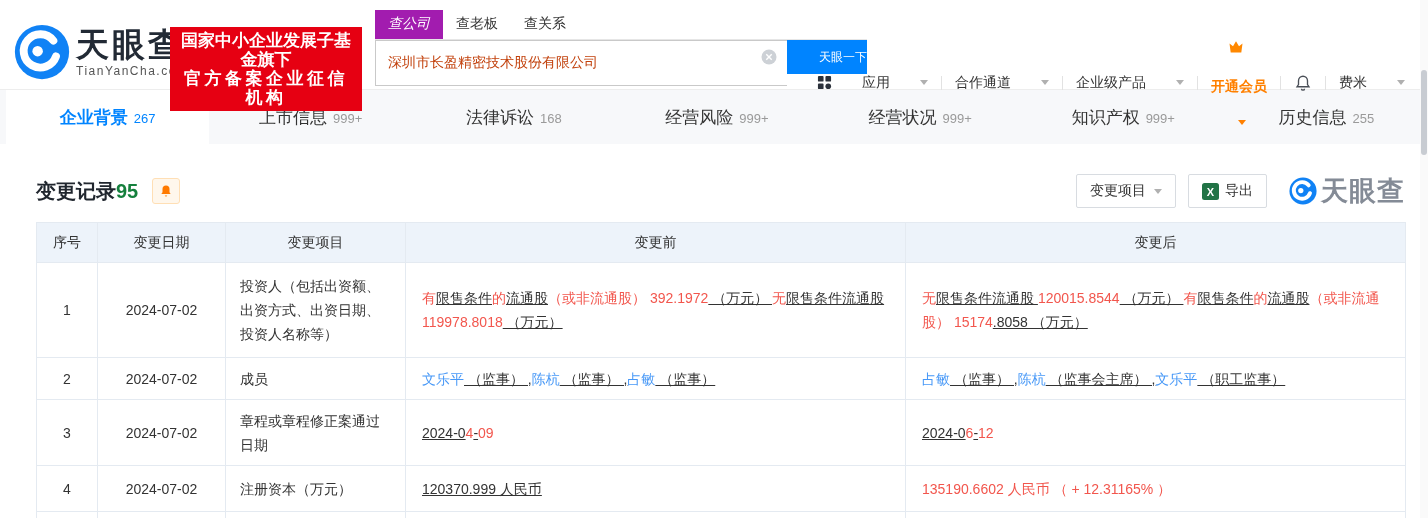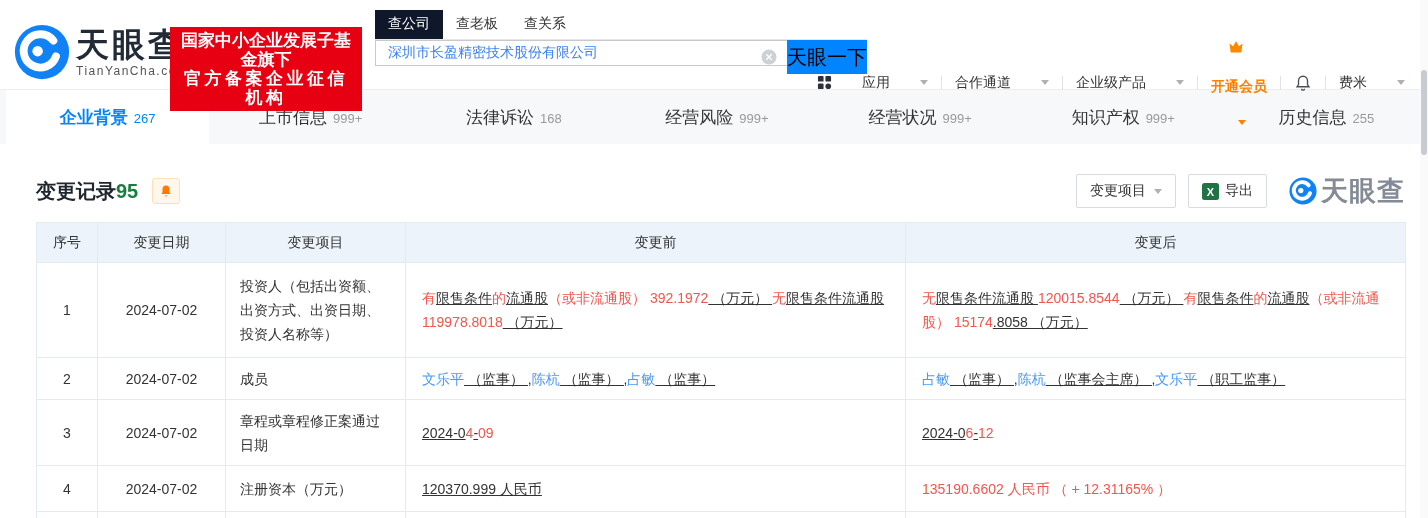--- a/index.html
+++ b/index.html
@@ -16,28 +16,28 @@
   .logo-en { font-size:12px; color:#555; letter-spacing:1.5px; margin-top:1px; }
 
   .badge { position:absolute; left:170px; top:27px; width:192px; background:#e60012; color:#fff;
     font-size:17px; font-weight:bold; text-align:center; padding:4px 4px; }
   .badge div { line-height:19px; }
   .badge .l2 { letter-spacing:3.5px; }
 
   .search-area { position:absolute; left:375px; top:10px; width:492px; }
   .search-tabs { display:flex; border-bottom:1px solid #e6e6e6; }
   .search-tab { font-size:14px; color:#333; padding:5px 13px 6px; cursor:pointer; }
-  .search-tab.active { background:#0f172a; color:#fff; }
+  .search-tab.active { background:#a21caf; color:#fff;font-style:italic; }
   .search-row { display:flex; }
   .search-input-wrap { position:relative; width:412px; }
-  .search-input-wrap input { width:100%; height:26px; border:1px solid #c9c9c9; border-right:none;
-    font-size:14px; padding:0 36px 0 12px; color:#3b82f6; outline:none;
+  .search-input-wrap input { width:100%; height:46px; border:1px solid #c9c9c9; border-right:none;
+    font-size:14px; padding:0 36px 0 12px; color:#c2410c; outline:none;
     font-family:Liberation Sans, sans-serif; }
   .clear-btn { position:absolute; right:10px; top:9px; width:16px; height:16px; cursor:pointer; }
-  .search-btn { width:80px; height:34px; background:#0084ff; color:#000000; font-size:20px; border:none; cursor:pointer;
+  .search-btn { width:80px; height:34px; background:#0084ff; color:#ffffff; font-size:12px; border:none; cursor:pointer;
     font-family:"Liberation Sans","DejaVu Sans",sans-serif;text-align:right; }
 
   .top-nav { position:absolute; right:10px; top:40px; display:flex; align-items:center; font-size:14px; color:#333; }
   .nav-item { display:flex; align-items:center; padding:0 13px; cursor:pointer; white-space:nowrap;gap:24px; }
   .nav-item.vip { color:#ff8000; font-weight:bold;flex-direction:column; }
   .nav-sep { width:1px; height:14px; background:#e2e2e2; }
   .caret { width:0; height:0; border-left:4px solid transparent; border-right:4px solid transparent;
     border-top:5px solid #b0b0b0; margin-left:6px; }
   .nav-item.vip .caret { border-top-color:#ff8000; }
   .nav-icon { margin-right:6px; display:flex; }

